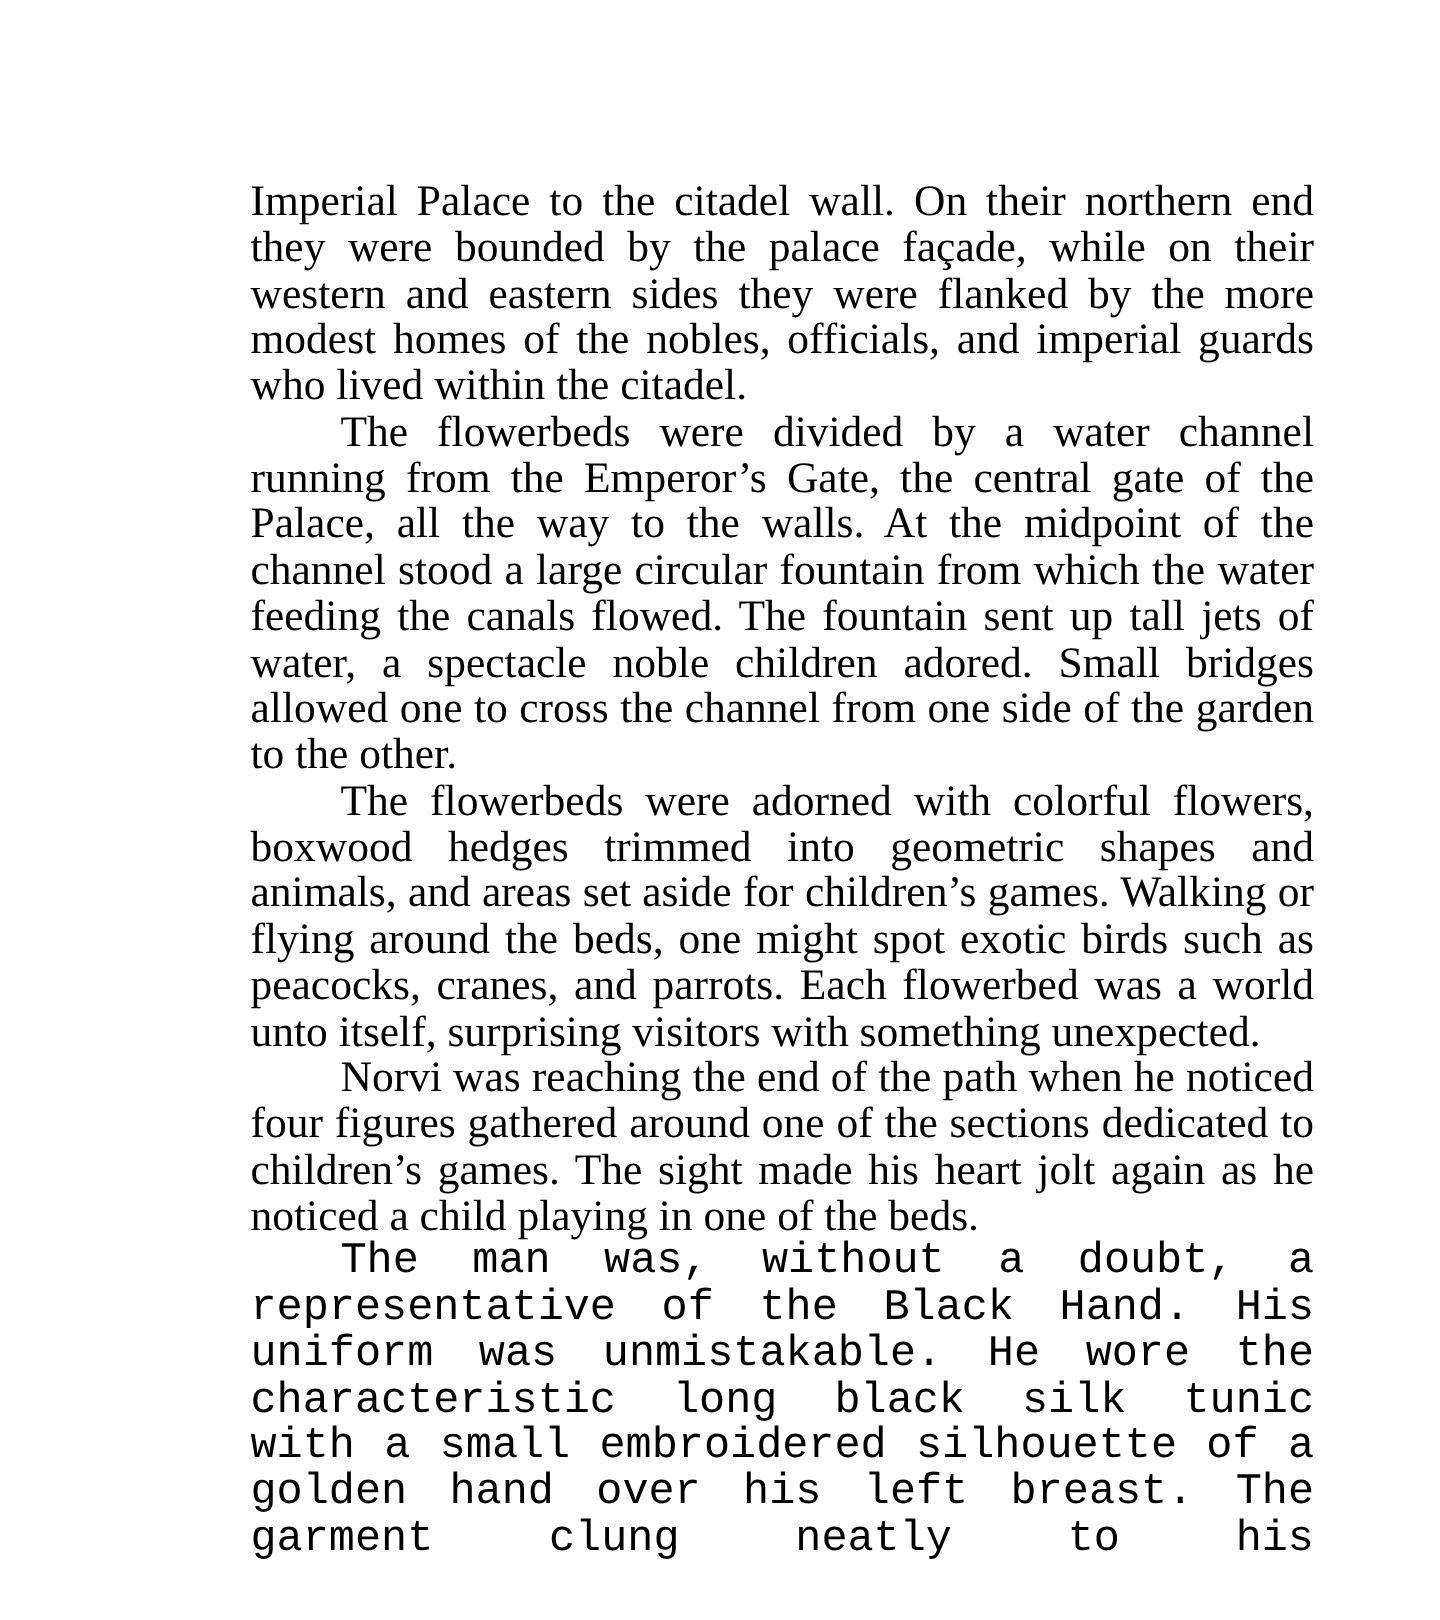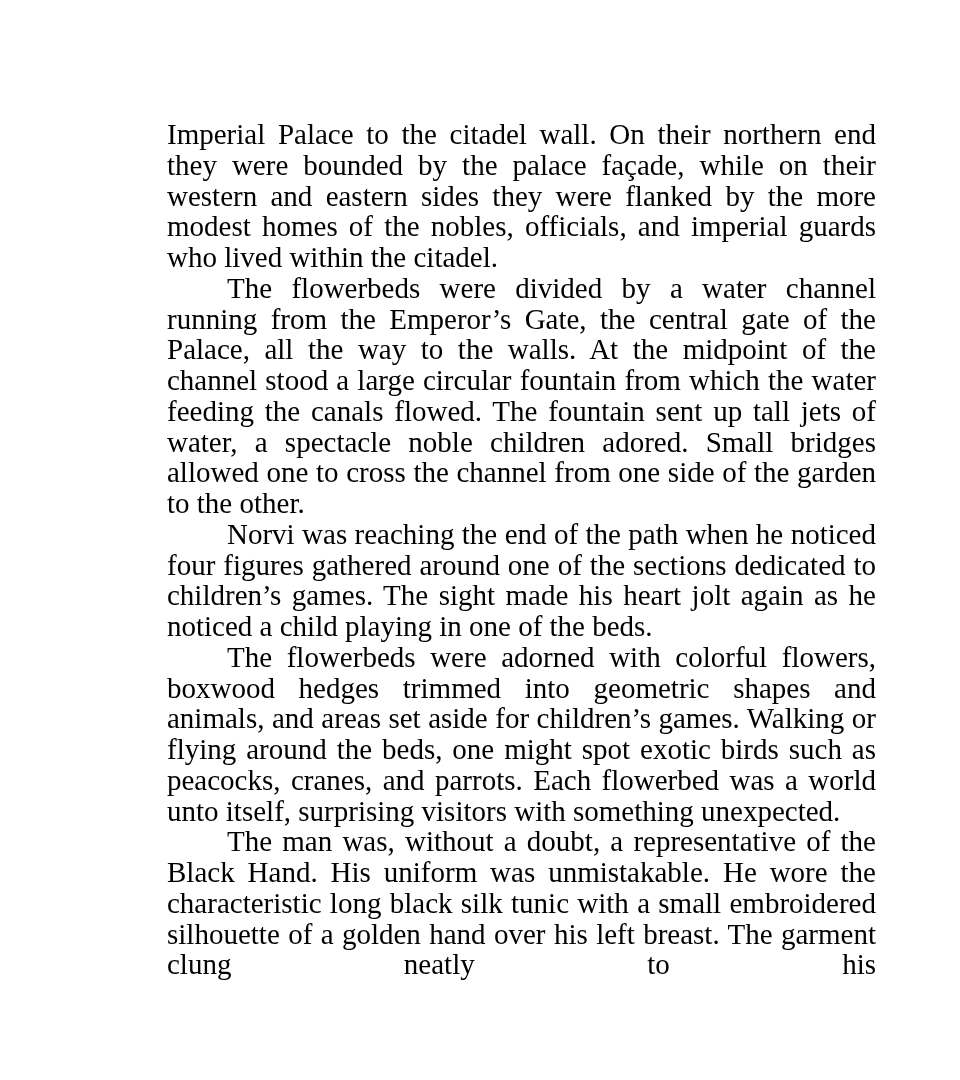--- a/index.html
+++ b/index.html
@@ -29,24 +29,25 @@
   .para {
     margin: 0;
     padding: 0;
     text-indent: 60px;
   }
   .para.no-indent {
     text-indent: 0;
   }
   .para.continues {
     text-align-last: justify;
+    font-family: Liberation Mono, monospace;
   }
 </style>
 </head>
 <body>
 
 <div class="page-text">
   <p class="para no-indent">Imperial Palace to the citadel wall. On their northern end they were bounded by the palace façade, while on their western and eastern sides they were flanked by the more modest homes of the nobles, officials, and imperial guards who lived within the citadel.</p>
   <p class="para">The flowerbeds were divided by a water channel running from the Emperor’s Gate, the central gate of the Palace, all the way to the walls. At the midpoint of the channel stood a large circular fountain from which the water feeding the canals flowed. The fountain sent up tall jets of water, a spectacle noble children adored. Small bridges allowed one to cross the channel from one side of the garden to the other.</p>
+  <p class="para">The flowerbeds were adorned with colorful flowers, boxwood hedges trimmed into geometric shapes and animals, and areas set aside for children’s games. Walking or flying around the beds, one might spot exotic birds such as peacocks, cranes, and parrots. Each flowerbed was a world unto itself, surprising visitors with something unexpected.</p>
   <p class="para">Norvi was reaching the end of the path when he noticed four figures gathered around one of the sections dedicated to children’s games. The sight made his heart jolt again as he noticed a child playing in one of the beds.</p>
-  <p class="para">The flowerbeds were adorned with colorful flowers, boxwood hedges trimmed into geometric shapes and animals, and areas set aside for children’s games. Walking or flying around the beds, one might spot exotic birds such as peacocks, cranes, and parrots. Each flowerbed was a world unto itself, surprising visitors with something unexpected.</p>
   <p class="para continues">The man was, without a doubt, a representative of the Black Hand. His uniform was unmistakable. He wore the characteristic long black silk tunic with a small embroidered silhouette of a golden hand over his left breast. The garment clung neatly to his</p>
 </div>
 
 </body></html>

